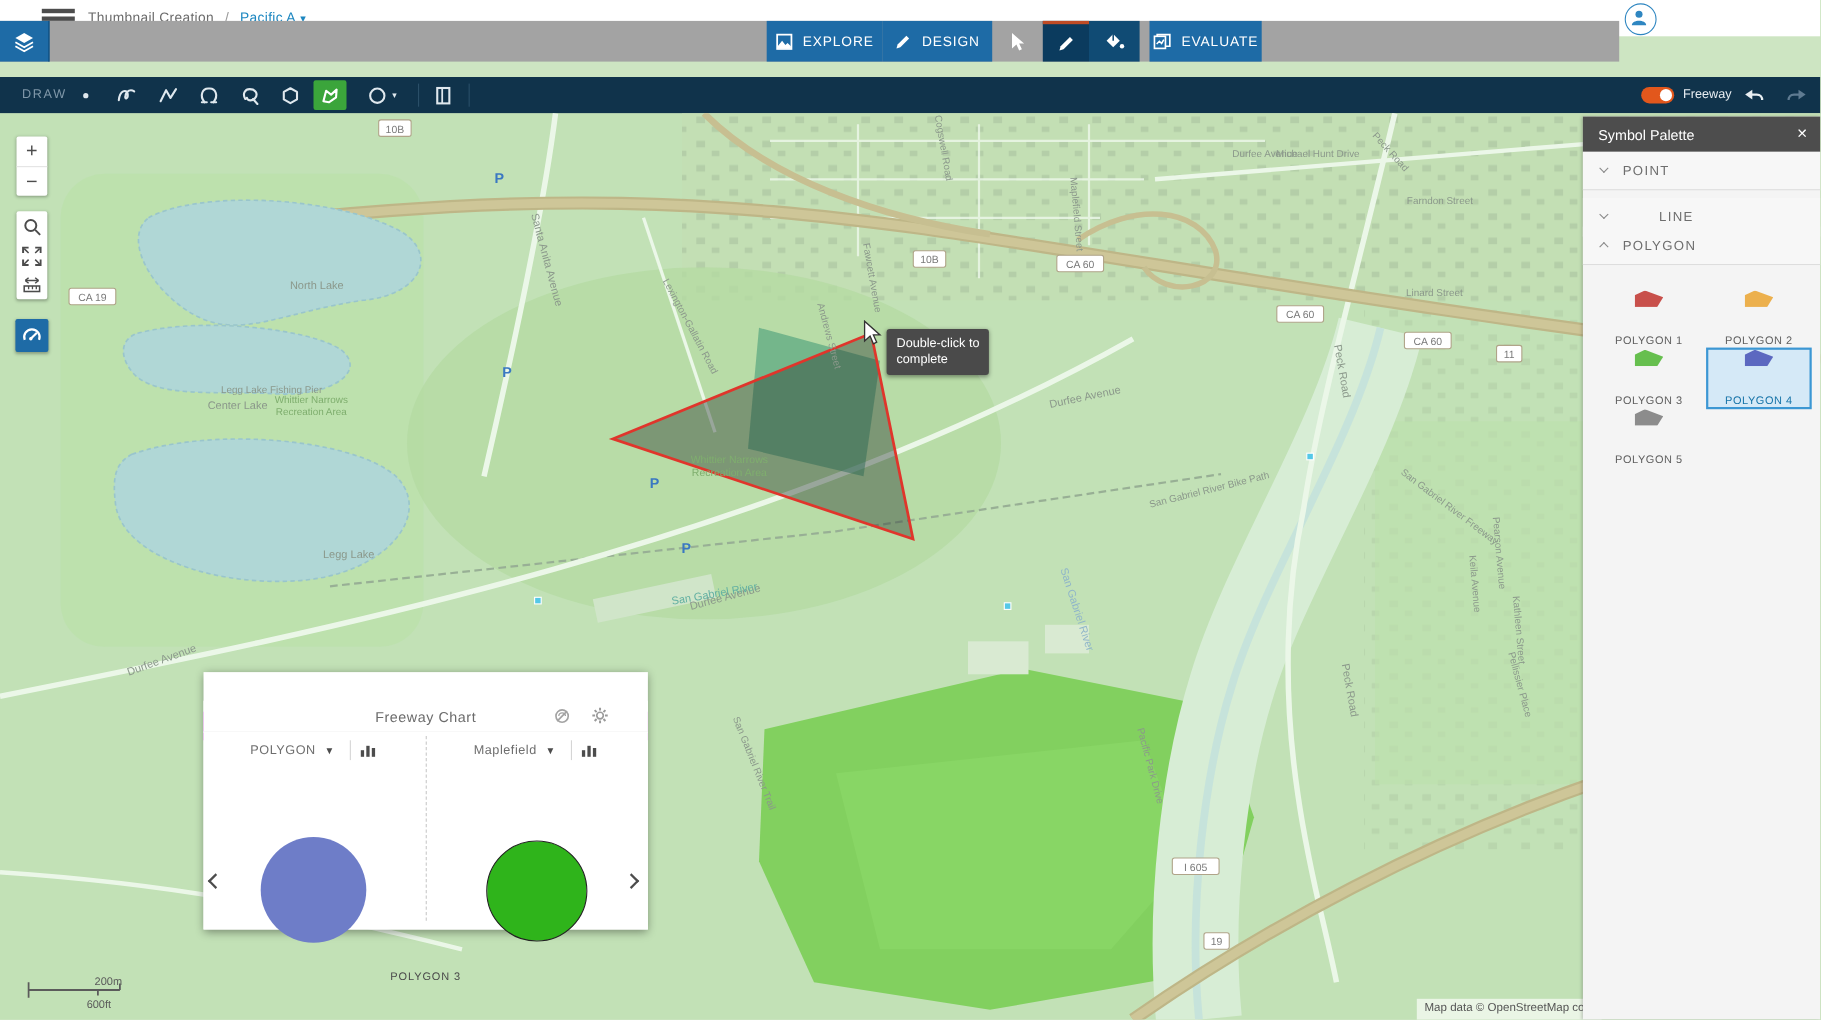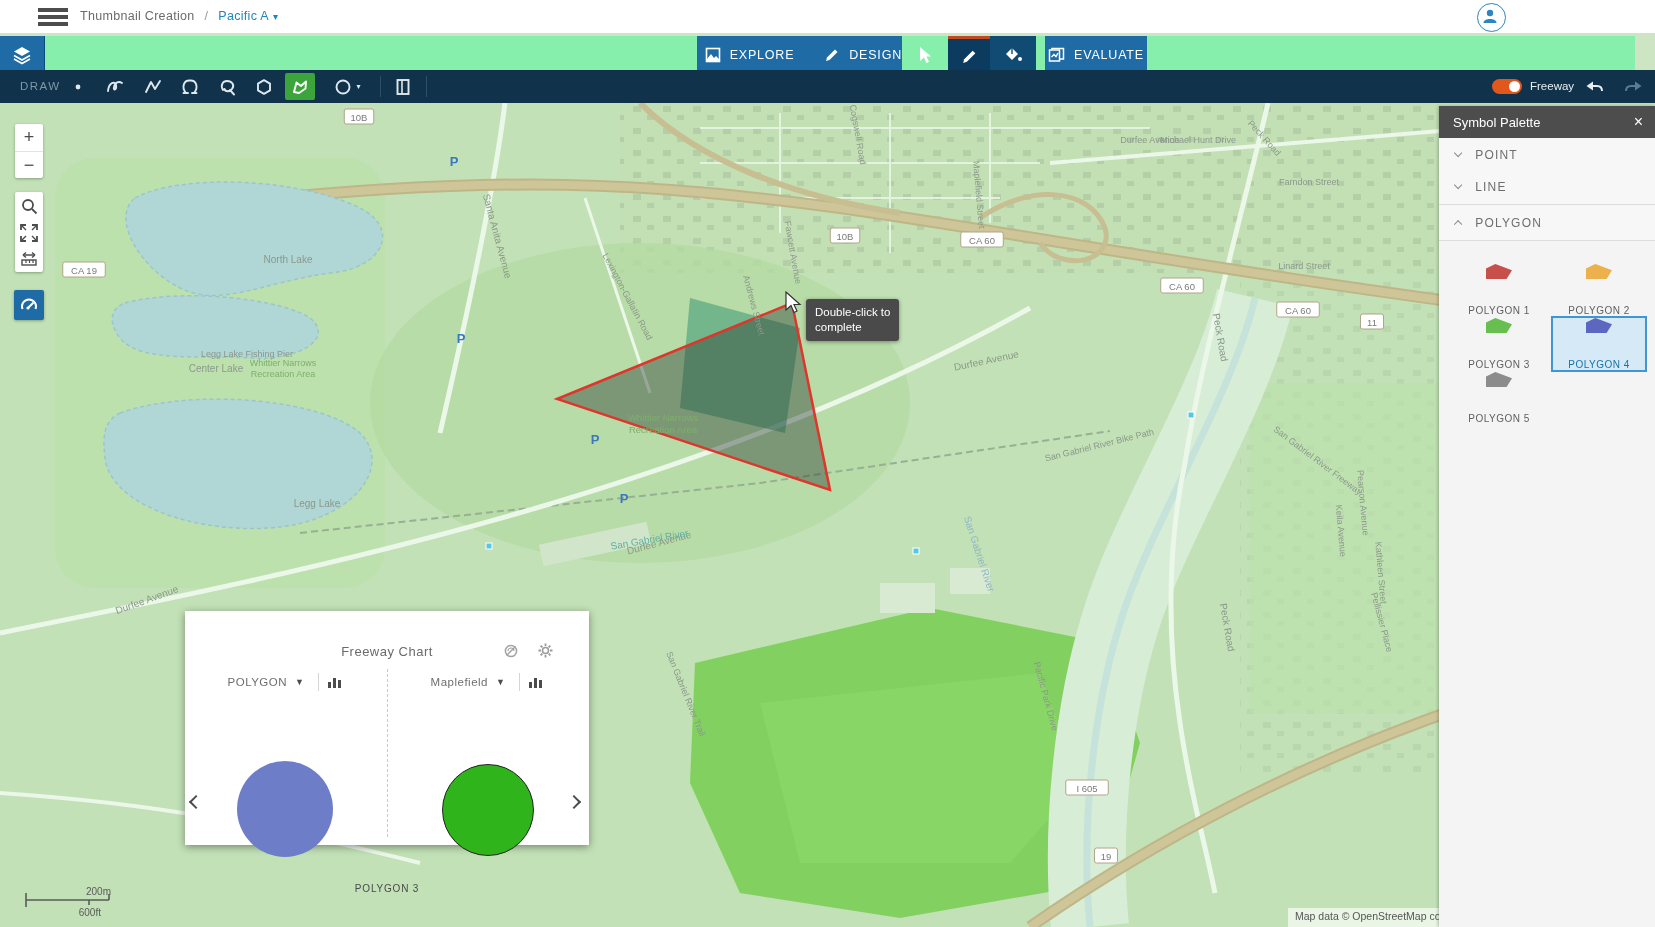--- a/index.html
+++ b/index.html
@@ -8,21 +8,21 @@
   
   #topbar{left:0;top:0;width:1655px;height:33px;background:#ffffff;}
   #hamburger{left:38px;top:8px;width:30px;height:17px;cursor:pointer;}
   #hamburger span{display:block;height:3.5px;background:#4d4d4d;margin-bottom:3.5px;}
   #breadcrumb{left:80px;top:9px;font-size:12.5px;color:#6b6b6b;letter-spacing:.3px;}
   #breadcrumb .sep{color:#9a9a9a;margin:0 10px;}
   #breadcrumb .scenario{color:#1d87c0;}
   #breadcrumb .caret{color:#1d87c0;font-size:10px;margin-left:4px;}
   #avatar{left:1477px;top:3px;width:27px;height:27px;border:1.5px solid #2e86c1;border-radius:50%;}
   
-  #navbar{left:0;top:36px;width:1635px;height:37px;background:#86efac;}
+  #navbar{left:0;top:19px;width:1472px;height:37px;background:#a3a3a3;}
   .navtab{position:absolute;top:0;height:37px;display:flex;align-items:center;justify-content:center;gap:9px;color:#ffffff;font-size:12.5px;letter-spacing:.8px;background:#1e6ba6;cursor:pointer;}
   .navtool{position:absolute;top:0;height:37px;display:flex;align-items:center;justify-content:center;cursor:pointer;}
   #tool-pencil{background:#0b3b5e;border-top:3px solid #bf4b25;height:34px;}
   #tool-bucket{background:#104b74;}
   #layers-btn{left:0;width:44px;background:#1e6ba6;border-right:1px solid #0e4a77;}
   
   #drawbar{left:0;top:70px;width:1655px;height:33px;background:#10334b;}
   #draw-label{left:20px;top:10px;color:#7f97a8;font-size:11.5px;letter-spacing:1.5px;}
   .dtool{position:absolute;top:3px;width:30px;height:27px;display:flex;align-items:center;justify-content:center;cursor:pointer;}
   .dtool.active{background:#3ba53b;border-radius:2px;}
@@ -109,21 +109,21 @@
         <path d="M2,14 L10,18.5 L18,14" fill="none" stroke="#fff" stroke-width="1.6"></path>
       </svg>
     </div>
     <div class="navtab" style="left:697px;width:105px;">
       <svg width="16" height="16" viewBox="0 0 16 16">
         <rect x="1.5" y="1.5" width="13" height="13" fill="none" stroke="#fff" stroke-width="1.6"></rect>
         <path d="M2,12 L6,7 L9,11 L11,9 L14,12 L14,14 L2,14 Z" fill="#fff"></path>
       </svg>
       <span>EXPLORE</span>
     </div>
-    <div class="navtab" style="left:802px;width:100px;justify-content:flex-end;">
+    <div class="navtab" style="left:802px;width:100px;">
       <svg width="16" height="16" viewBox="0 0 16 16">
         <path d="M2,14 L3,10.5 L11,2.5 L13.5,5 L5.5,13 Z" fill="#fff"></path>
       </svg>
       <span>DESIGN</span>
     </div>
     <div class="navtool" style="left:902px;width:46px;">
       <svg width="17" height="18" viewBox="0 0 17 18">
         <polygon points="3,1 3,15 7,11.5 9.5,17 12,15.8 9.5,10.5 14,10.5" fill="#fff"></polygon>
       </svg>
     </div>
@@ -388,21 +388,21 @@
 
   <div class="abs" id="palette">
     <div class="abs" id="palette-header">
       <span class="title">Symbol Palette</span>
       <span class="close">×</span>
     </div>
     <div class="psection" style="top:32px;">
       <span class="chev down"></span>
       <span class="lbl">POINT</span>
     </div>
-    <div class="psection" style="top:64px;">
+    <div class="psection" style="top:74px;gap:33px;">
       <span class="chev down"></span>
       <span class="lbl">LINE</span>
     </div>
     <div class="psection" style="top:100px;">
       <span class="chev up"></span>
       <span class="lbl">POLYGON</span>
     </div>
     <div class="abs" id="polygon-grid" style="left:0;top:134px;width:216px;height:220px;">
         <div class="pitem" style="left: 12px; top: 22px;">
           <div class="swatch" style="background: rgb(200, 80, 75); clip-path: polygon(0% 100%, 0% 30%, 36% 0%, 100% 42%, 79% 100%);"></div>

